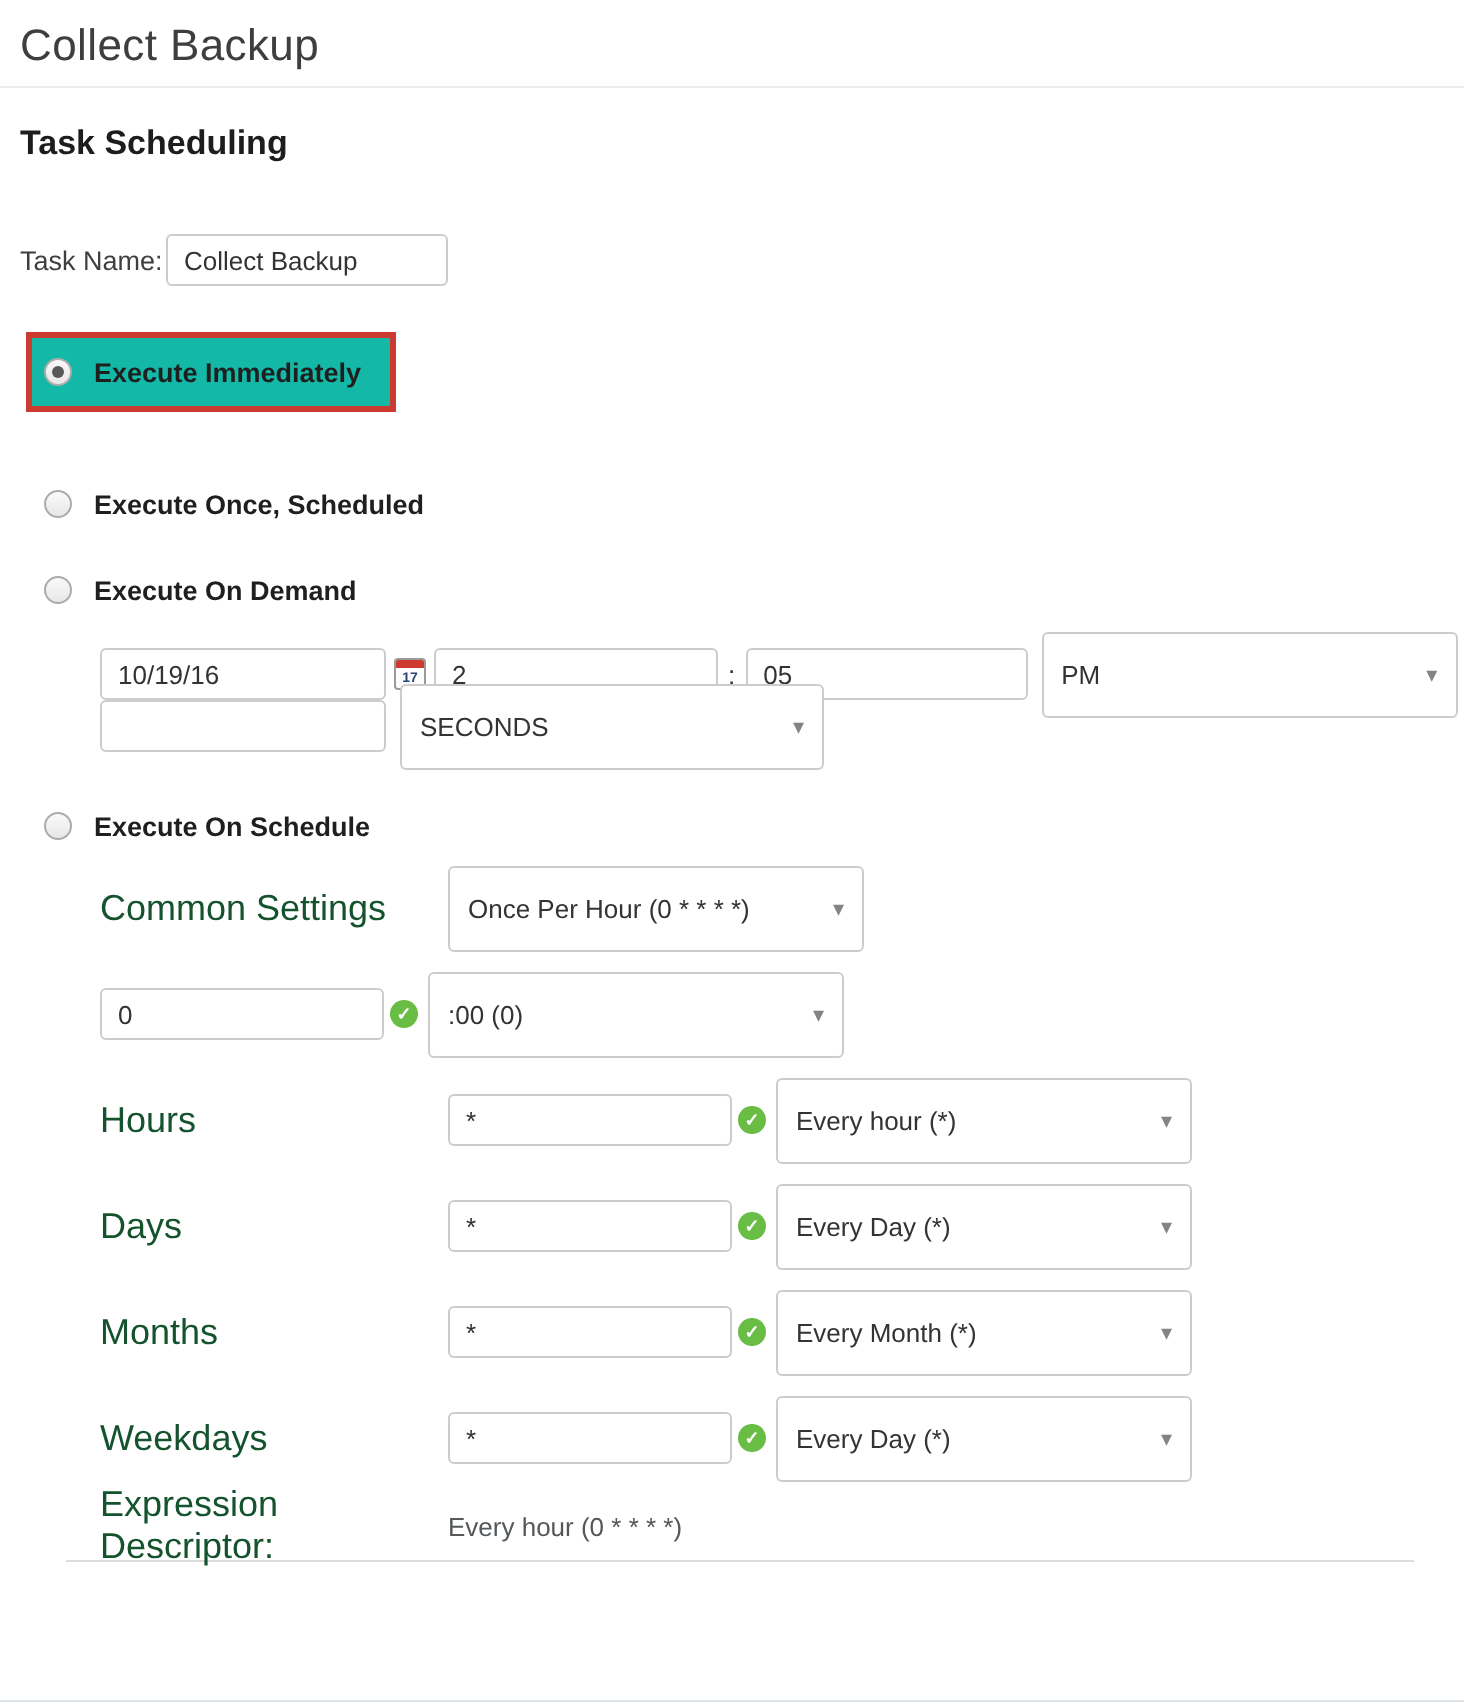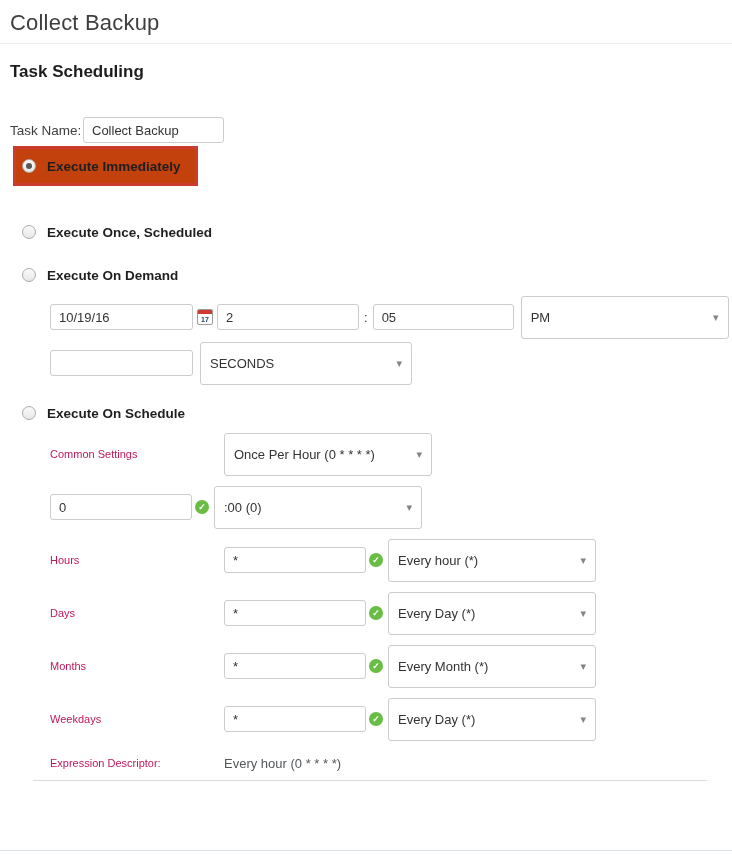--- a/index.html
+++ b/index.html
@@ -19,42 +19,42 @@
   .task-name-row { margin:35px 0 0 10px; display:flex; align-items:center; height:26px; }
   .task-name-label { width:73px; font-size:13.5px; color:#3f3f3f; }
   .text-input {
     height:26px; border:1px solid #ccc; border-radius:3px; background:#fff;
     font-family:"Liberation Sans", sans-serif; font-size:13px; color:#333;
     padding:0 8px; outline:none;
   }
   .w141 { width:141px; } .w142 { width:142px; } .w143 { width:143px; }
 
   .highlight-box {
-    display:inline-flex; margin:3px 0 0 13px;
-    border:3px solid #cc3b30; padding:9px 14px 9px 6px; background:#c2410c;
+    display:inline-flex; margin:23px 0 0 13px;
+    border:3px solid #cc3b30; padding:9px 14px 9px 6px; background:#14b8a6;
   }
   .radio-row { display:flex; align-items:center; height:16px; }
   .radio-row.standalone { margin-left:22px; }
   .radio {
     width:14px; height:14px; border-radius:50%;
     border:1px solid #acacac; background:linear-gradient(#fafafa,#e7e7e7);
     position:relative; flex:none; cursor:pointer;
   }
   .radio.selected::after {
     content:""; position:absolute; left:3px; top:3px; right:3px; bottom:3px;
     border-radius:50%; background:#585858;
   }
   .radio-label { margin-left:11px; font-weight:700; font-size:13.5px; color:#1f1f1f; white-space:nowrap; }
 
   .mt27 { margin-top:27px; }
   .mt29 { margin-top:29px; }
   .mt38 { margin-top:38px; }
 
   .sub-row { display:flex; align-items:center; margin-left:50px; height:26px; }
-  .sub-row.mt20 { margin-top:20px; }
+  .sub-row.mt20 { }
   .sub-row.mt21 { margin-top:21px; }
 
   .calendar-icon {
     width:16px; height:16px; margin:0 4px; flex:none; cursor:pointer;
     border:1px solid #9a9a9a; border-radius:2px; background:#fdfdfd;
     display:flex; flex-direction:column; overflow:hidden;
   }
   .cal-top { height:4px; background:#cf3a30; flex:none; }
   .cal-num {
     flex:1; display:flex; align-items:center; justify-content:center;
@@ -69,21 +69,21 @@
     padding:0 9px; font-size:13px; color:#333; cursor:pointer; flex:none;
   }
   .select .arrow { color:#848484; font-size:11px; margin-left:6px; }
   .sel208 { width:208px; margin-left:7px; }
   .sel212 { width:212px; margin-left:7px; }
   .sel213 { width:213px; }
 
   .sched-row { display:flex; align-items:center; margin-left:50px; height:26px; }
   .sched-row.first { margin-top:20px; }
   .sched-row + .sched-row { margin-top:27px; }
-  .sched-label { width:174px; font-size:11px; color:#be185d; flex:none; }
+  .sched-label { width:174px; font-size:18px; color:#14532d; flex:none; }
 
   .check-icon {
     width:14px; height:14px; border-radius:50%; background:#69bd45;
     color:#fff; font-size:9px; font-weight:700; line-height:14px; text-align:center;
     margin-left:3px; flex:none;
   }
   .sched-row .select { margin-left:5px; width:208px; }
 
   .expr-row { display:flex; align-items:center; margin:23px 0 0 50px; height:16px; }
   .expr-value { font-size:13px; color:#54585a; }

